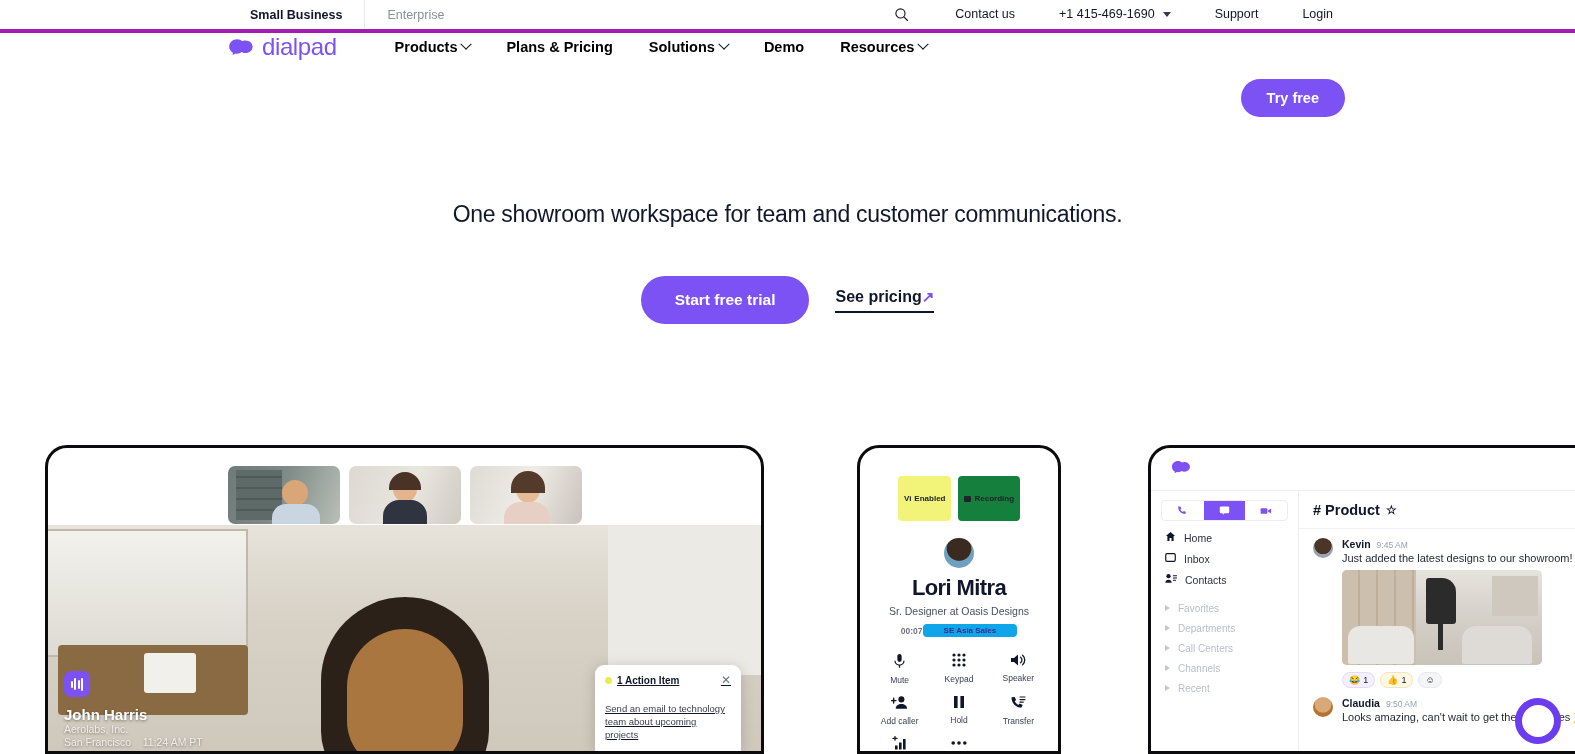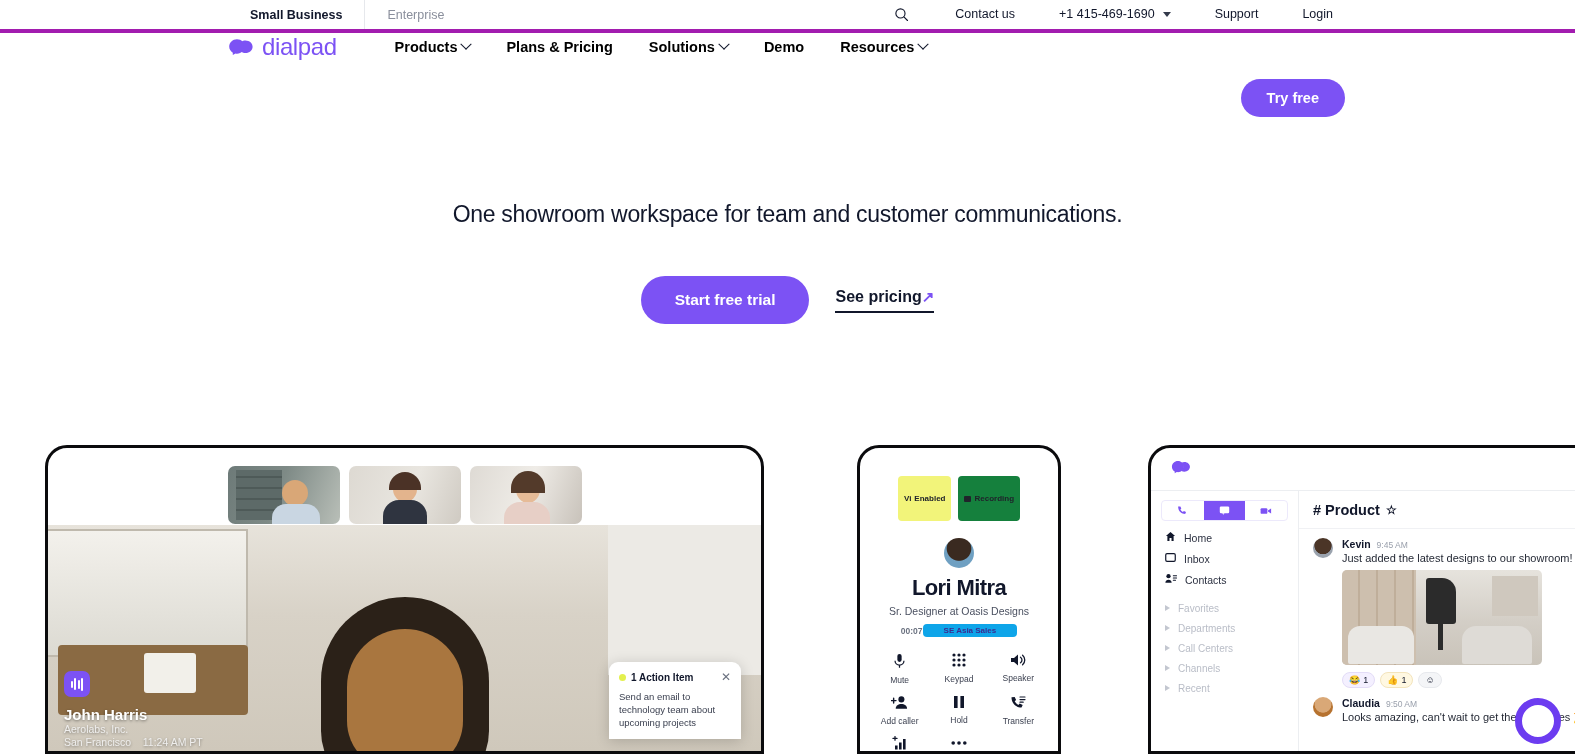--- a/index.html
+++ b/index.html
@@ -134,29 +134,30 @@
   .caller-name {
     position: absolute; left: 16px; bottom: 28px;
     color: #fff; font-size: 15px; font-weight: 700; text-shadow: 0 1px 3px rgba(0,0,0,.45);
   }
   .caller-meta {
     position: absolute; left: 16px; bottom: 2px;
     color: #f2f2f2; font-size: 10.5px; line-height: 13px;
     text-shadow: 0 1px 3px rgba(0,0,0,.45); opacity: .92;
   }
   .action-pop {
-    position: absolute; right: 20px; bottom: 12px; width: 132px;
+    position: absolute; right: 20px; bottom: 0px; width: 146px;
     background: #fff; border-radius: 9px 9px 0 0; box-shadow: 0 2px 14px rgba(0,0,0,.18);
     padding: 9px 10px 10px;
+    text-decoration: underline;
   }
   .ap-head { display: flex; align-items: center; gap: 5px; }
   .ap-dot { width: 7px; height: 7px; border-radius: 50%; background: #e3f04e; }
   .ap-title { font-size: 10px; font-weight: 700; color: #11172b; flex: 1; }
   .ap-x { font-size: 12px; color: #6b7280; cursor: pointer; line-height: 1; }
-  .ap-body { margin-top: 7px; font-size: 9.5px; line-height: 13px; color: #3b4050; }
+  .ap-body { margin-top: 16px; font-size: 9.5px; line-height: 13px; color: #3b4050; }
 
   
   #card-phone { left: 857px; width: 204px; height: 309px; }
   .badges { display: flex; gap: 7px; justify-content: center; padding-top: 28px; }
   .badge {
     font-size: 8px; font-weight: 700; border-radius: 4px; padding: 18px 6px;
     display: inline-flex; align-items: center; gap: 3px; white-space: nowrap;
   }
   .badge.vi { background: #f2f47a; color: #20232b; }
   .badge.rec { background: #15803d; color: #20232b; }

